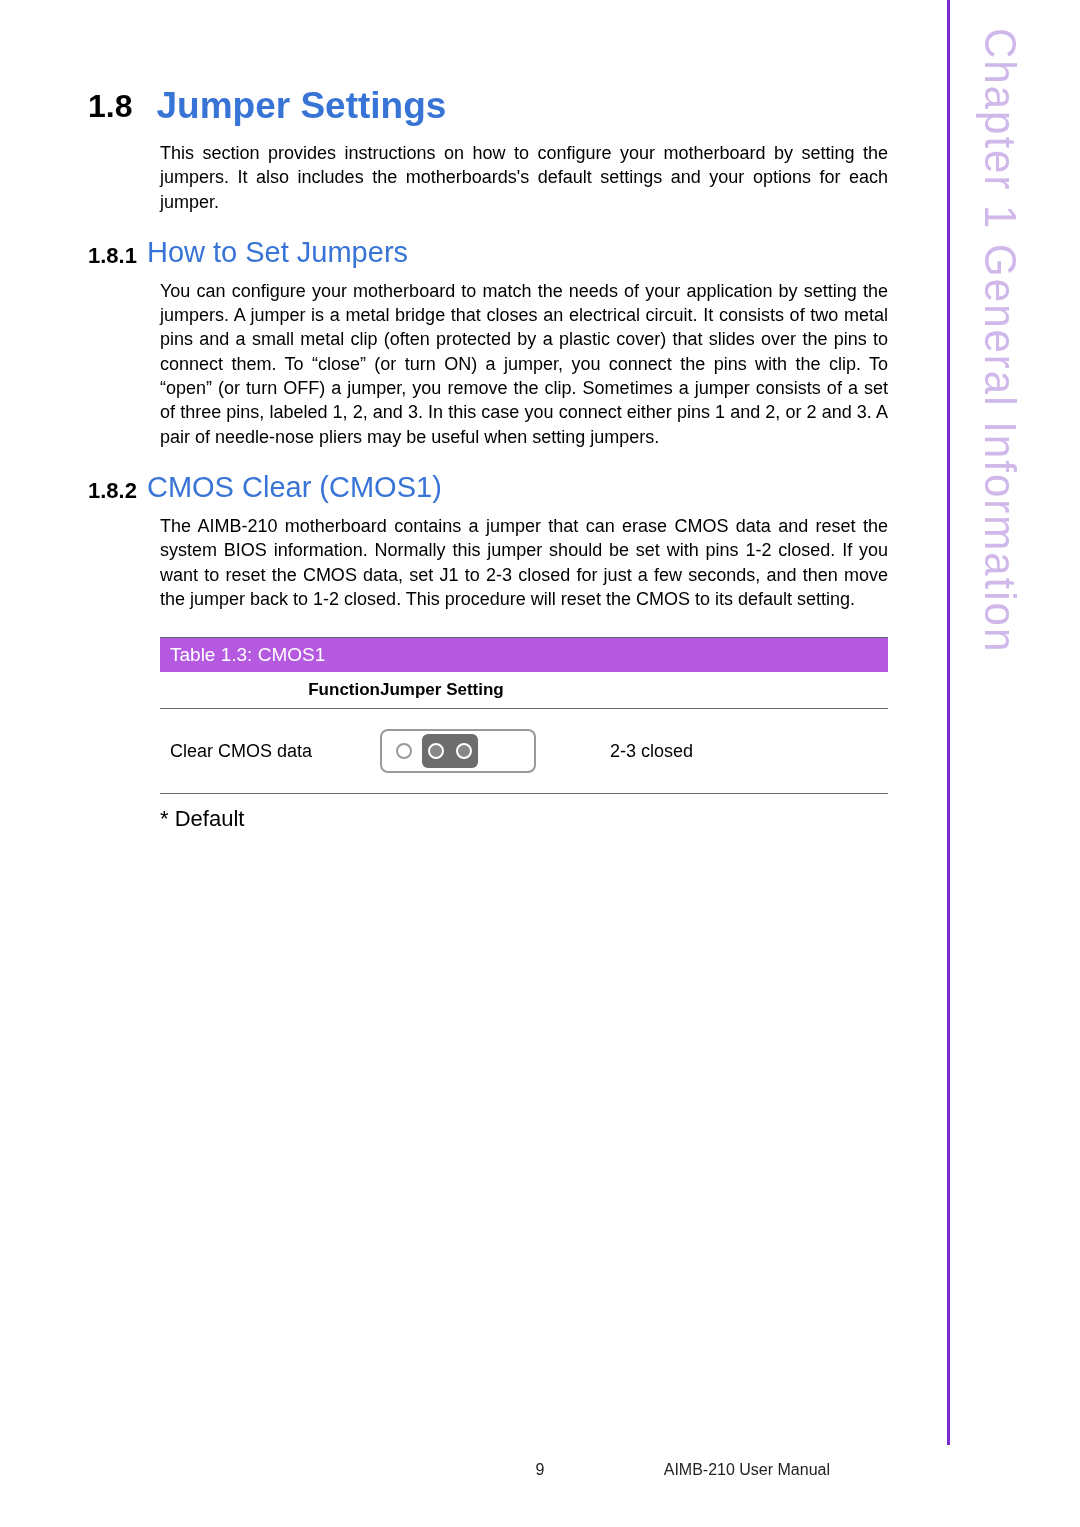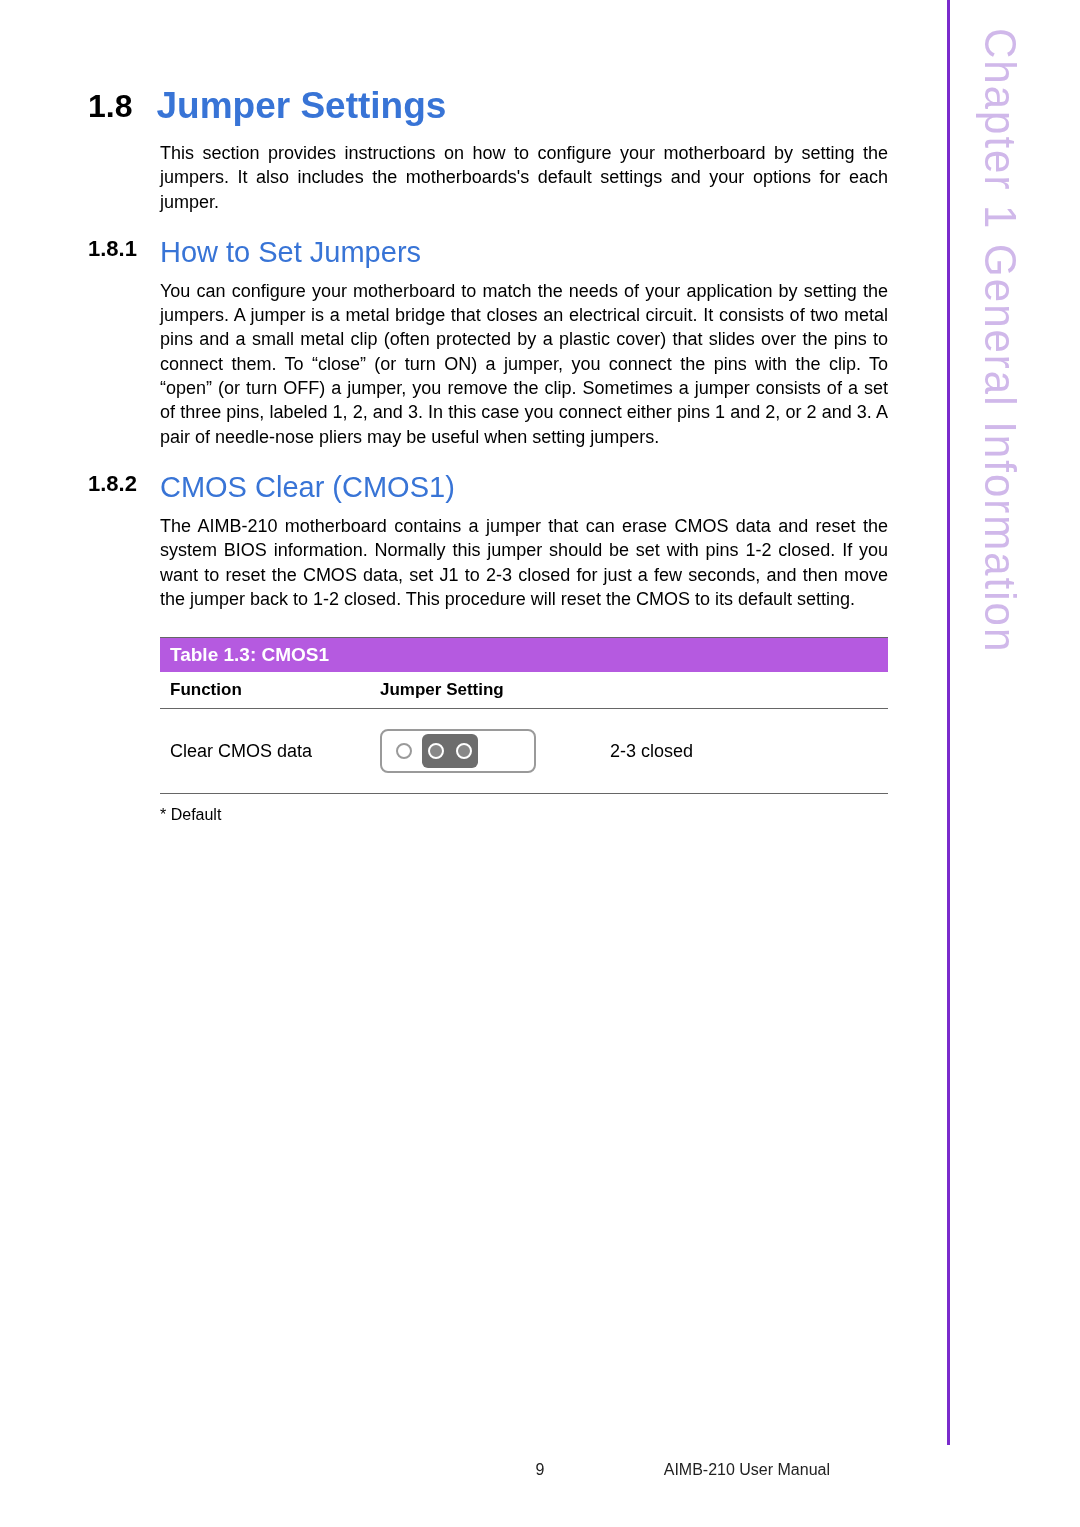--- a/index.html
+++ b/index.html
@@ -14,39 +14,39 @@
     color: #d0b8ea;
     font-weight: 400;
     font-family: "Arial Narrow", Arial, sans-serif;
     transform: scaleX(1.05);
   }
   .content { position: absolute; top: 85px; left: 88px; width: 800px; }
   .h1-row { display: flex; align-items: center; gap: 24px; margin-bottom: 14px; }
   .h1-num { font-size: 32px; font-weight: 700; color: #000; }
   .h1-title { font-size: 37px; font-weight: 700; color: #3874d6; }
   .body-text { font-size: 18px; line-height: 1.35; text-align: justify; margin-left: 72px; margin-bottom: 22px; }
-  .h2-row { display: flex; align-items: flex-start; gap: 23px; margin-bottom: 10px; margin-top: 8px; }
+  .h2-row { display: flex; align-items: flex-end; gap: 10px; margin-bottom: 10px; margin-top: 8px; }
   .h2-num { font-size: 22px; font-weight: 700; color: #000; }
   .h2-title { font-size: 29px; font-weight: 400; color: #3874d6; }
   .table-wrap { margin-left: 72px; margin-top: 26px; }
-  .table-header { background: #b55ae0; color: #fff; font-weight: 700; font-size: 19px; padding: 6px 10px; border-top: 1px solid #666; }
+  .table-header { background: #b55ae0; color: #fff; font-weight: 400; font-size: 19px; padding: 6px 10px; border-top: 1px solid #666; }
   .col-row { display: flex; border-bottom: 1px solid #666; padding: 8px 10px 8px 10px; }
-  .col1 { width: 210px; font-weight: 700; font-size: 17px; }
+  .col1 { width: 210px; font-weight: 700; font-size: 17px; text-align: right; }
   .col2 { width: 230px; font-weight: 700; font-size: 17px; }
   .data-row { display: flex; align-items: center; border-bottom: 1px solid #666; padding: 20px 10px; }
   .d1 { width: 210px; font-size: 18px; }
   .d2 { width: 230px; display: flex; align-items: center; }
   .d3 { font-size: 18px; }
   .jumper-box { display: inline-flex; align-items: center; border: 2px solid #9a9a9a; border-radius: 8px; padding: 4px; height: 44px; width: 156px;}
   .cap { display: inline-flex; align-items: center; justify-content: center; background: #6d6d6d; border-radius: 6px; height: 34px; padding: 0 6px; gap: 12px;}
   .pin-in-cap { width: 16px; height: 16px; border-radius: 50%; background: #888; border: 2px solid #fff; }
   .pin-open { width: 16px; height: 16px; border-radius: 50%; background: #fff; border: 2px solid #9a9a9a; margin: 0 10px; }
   .jumper-box.a .cap { margin-left: 2px; }
   .jumper-box.b .cap { margin-left: 0; }
-  .default-note { margin-left: 72px; margin-top: 12px; font-size: 16px; }
+  .default-note { margin-left: 72px; margin-top: 12px; font-size: 22px; }
   .footer { position: absolute; bottom: 48px; left: 0; width: 980px; display: flex; justify-content: space-between; padding: 0 150px 0 150px; font-size: 16px; color: #222; }
   .footer-center { position: absolute; bottom: 48px; left: 0; width: 1080px; text-align: center; font-size: 16px; color: #222; }
 </style>
 </head>
 <body>
 
 <div class="page">
 
   <div class="side-rule"></div>
   <div class="side-text">

